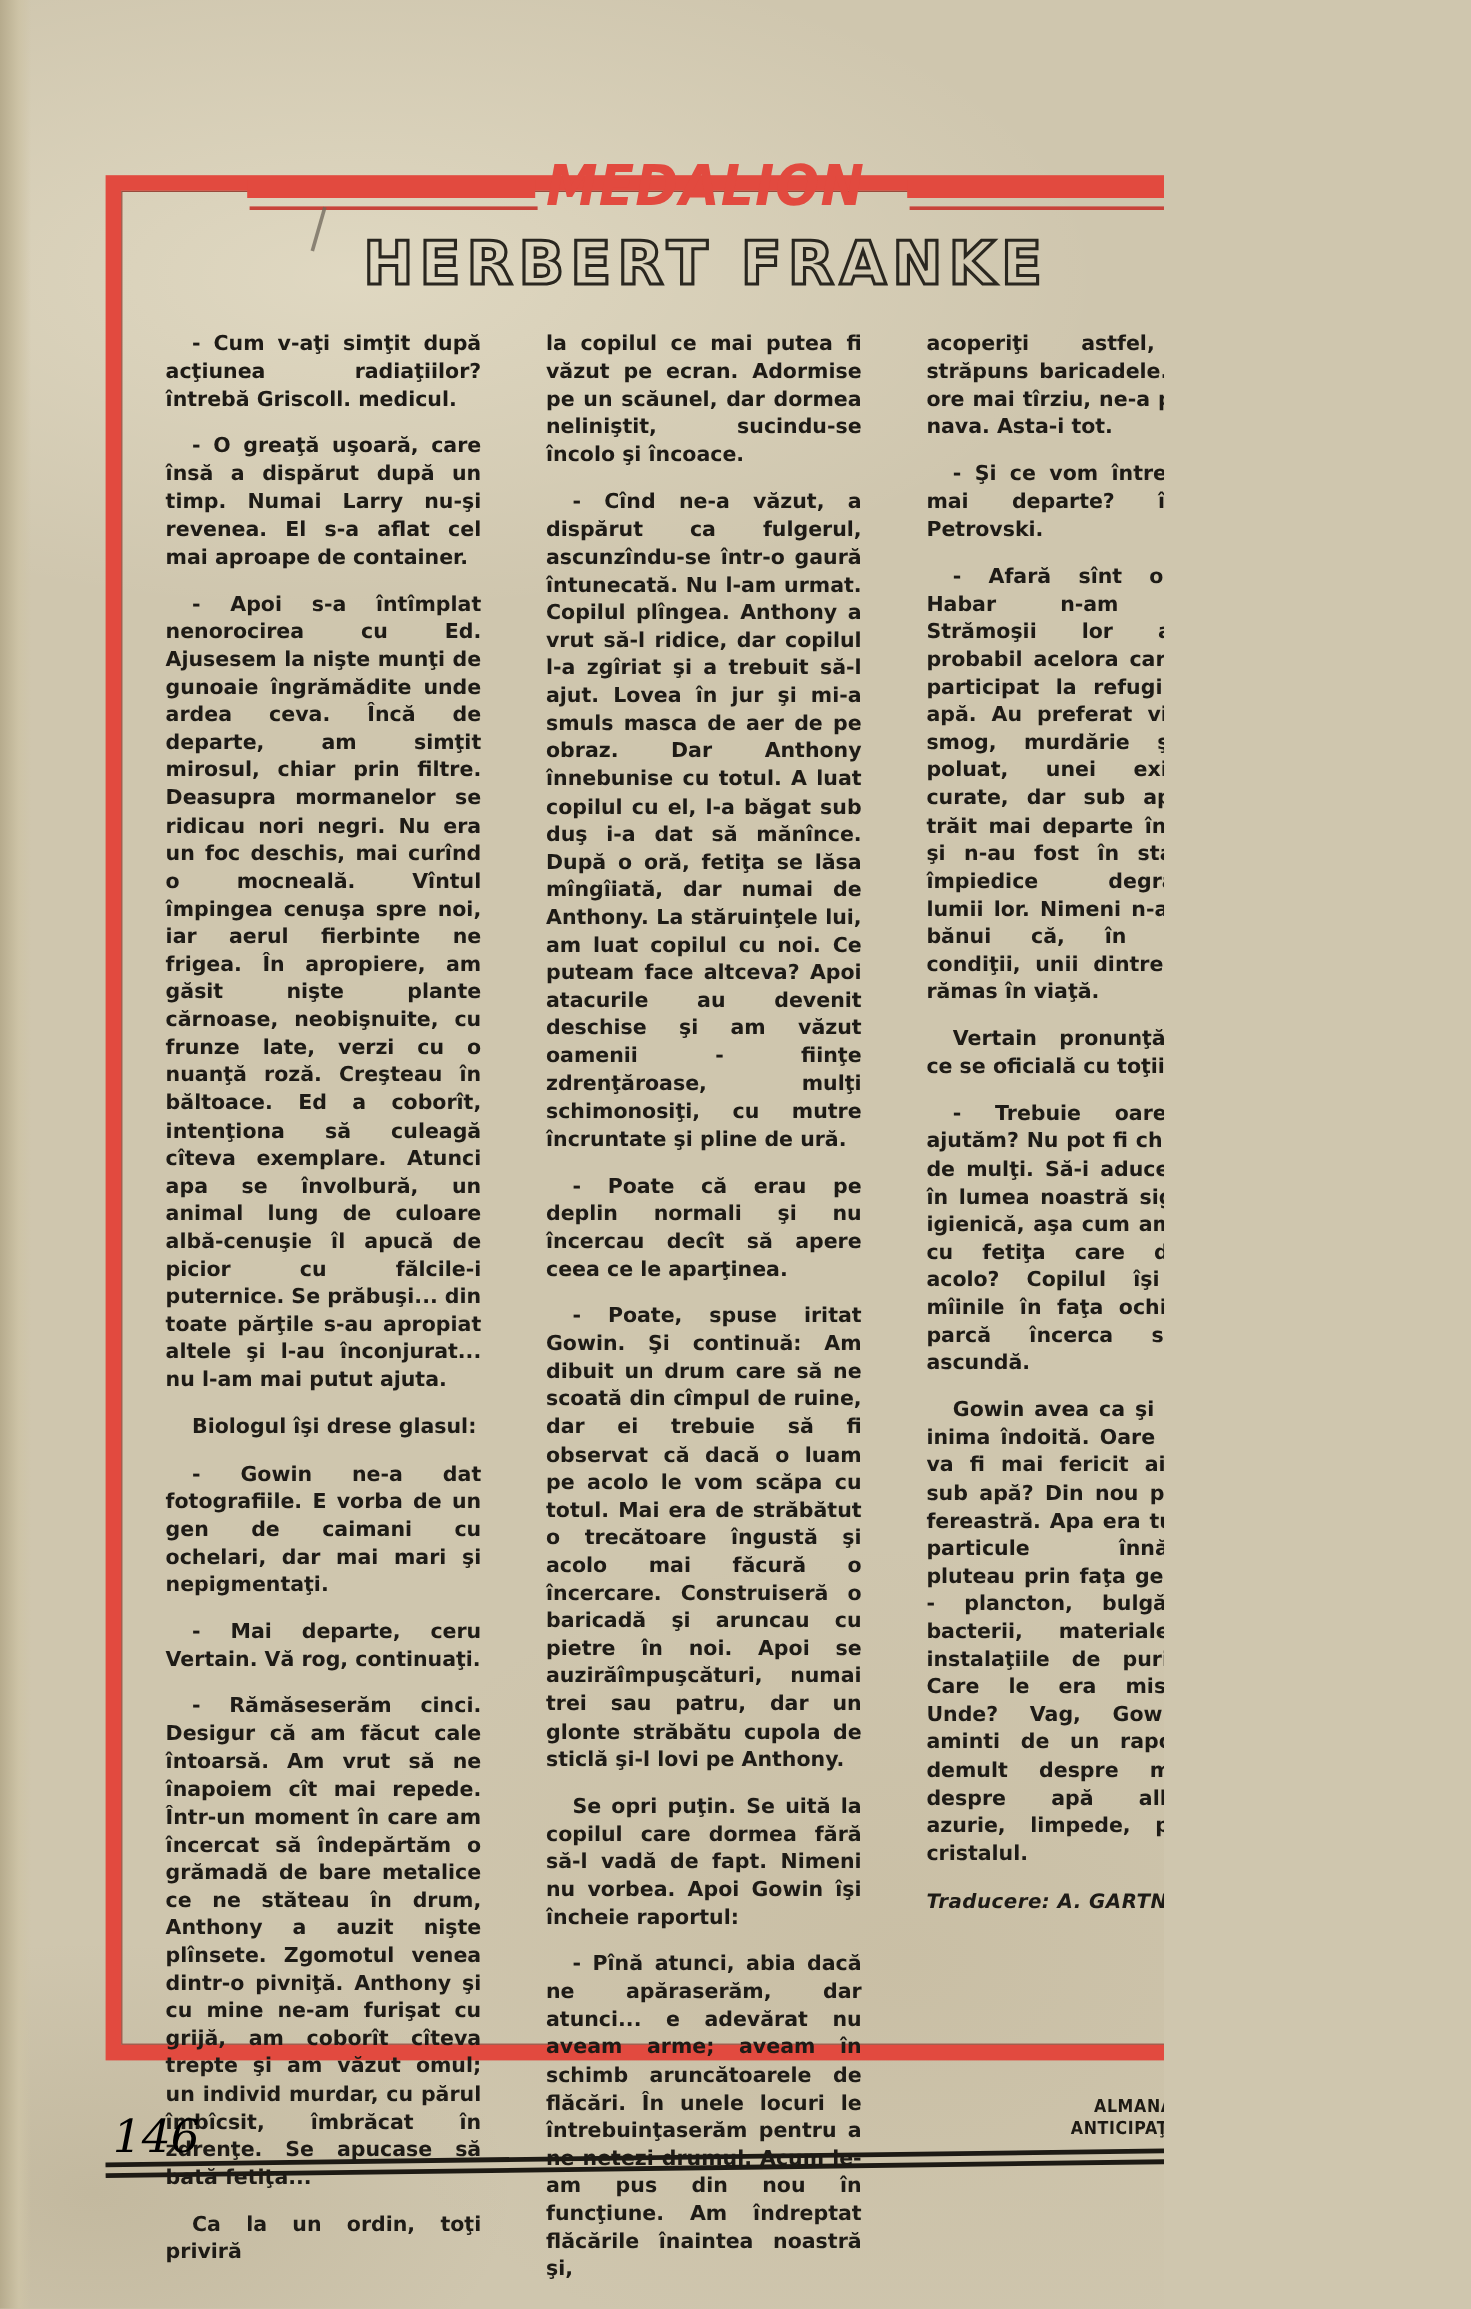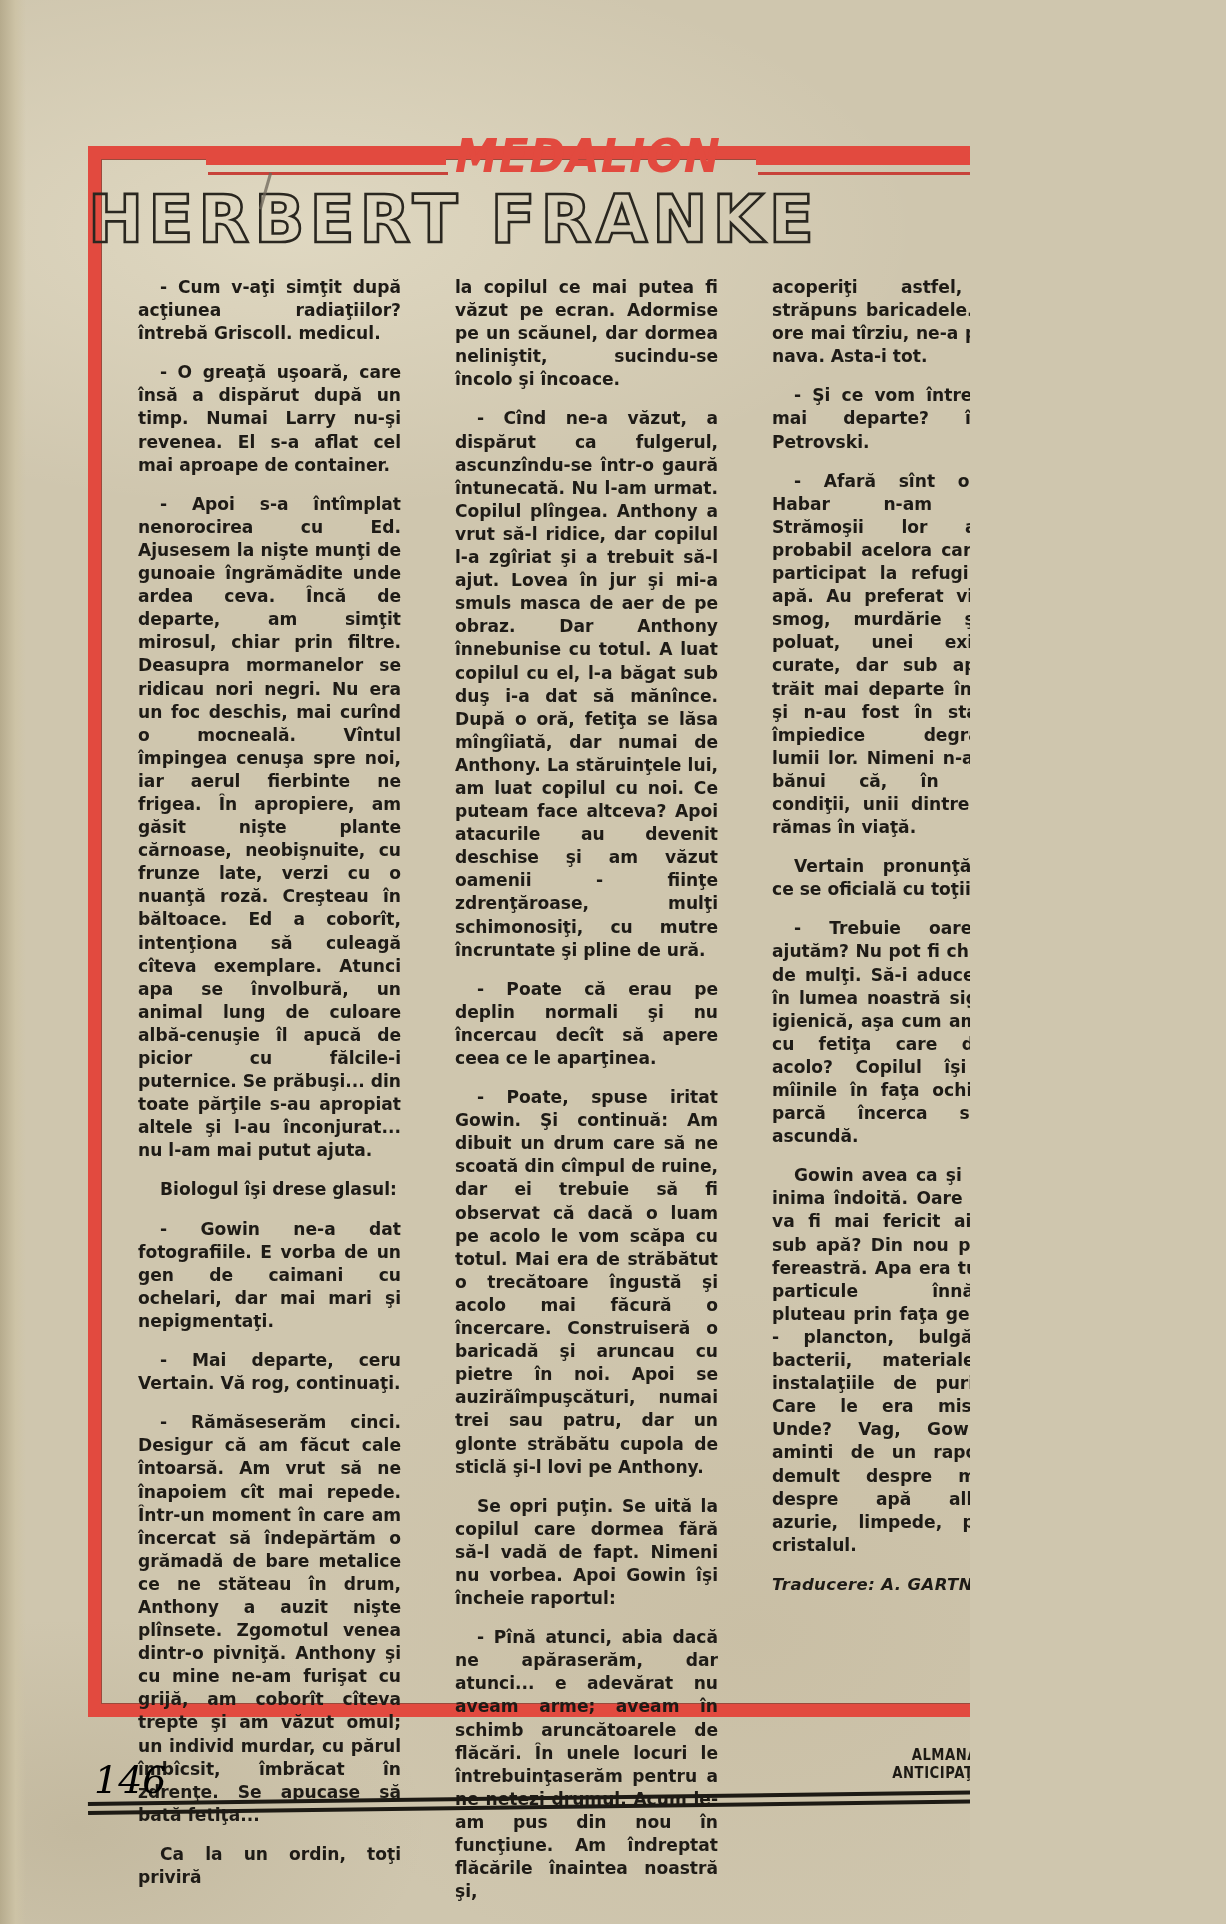--- a/index.html
+++ b/index.html
@@ -108,23 +108,24 @@
     letter-spacing: 1px;
     color: #e24a3f;
     line-height: 56px;
     transform: scaleX(0.92);
   }
   #franke {
     position: absolute;
     left: 0;
     top: 56px;
     width: 1000px;
-    font-family: "DejaVu Sans", sans-serif;
-    font-weight: bold;
-    font-size: 66px;
+    text-align: center;
+    font-family: "DejaVu Sans", sans-serif;
+    font-weight: bold;
+    font-size: 50px;
     letter-spacing: 5px;
     line-height: 72px;
     color: transparent;
     -webkit-text-stroke: 2.6px #2a2720;
     text-shadow: 0 0 0 transparent;
     transform: scaleX(1.0);
   }
   .pen-mark {
     position: absolute;
     left: 176px;

